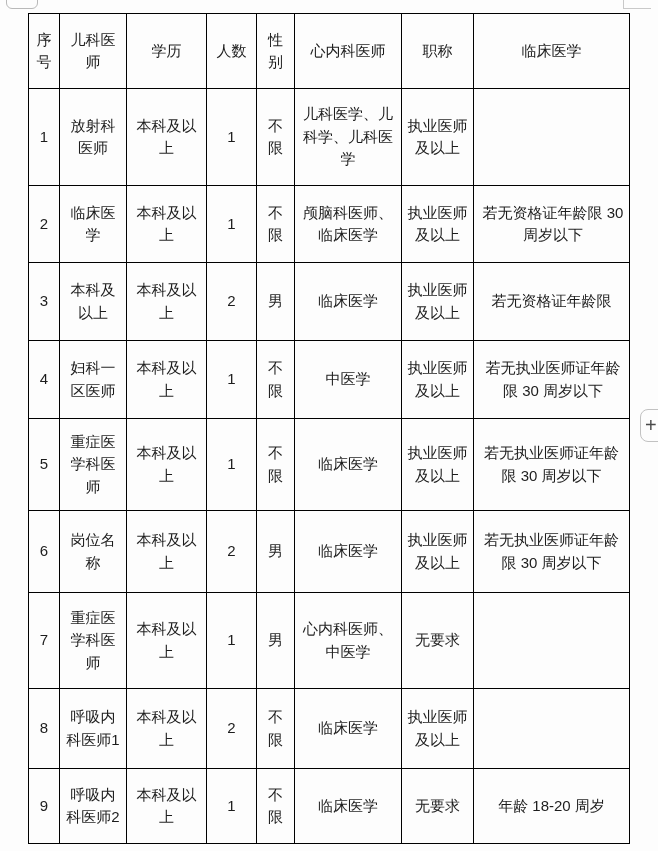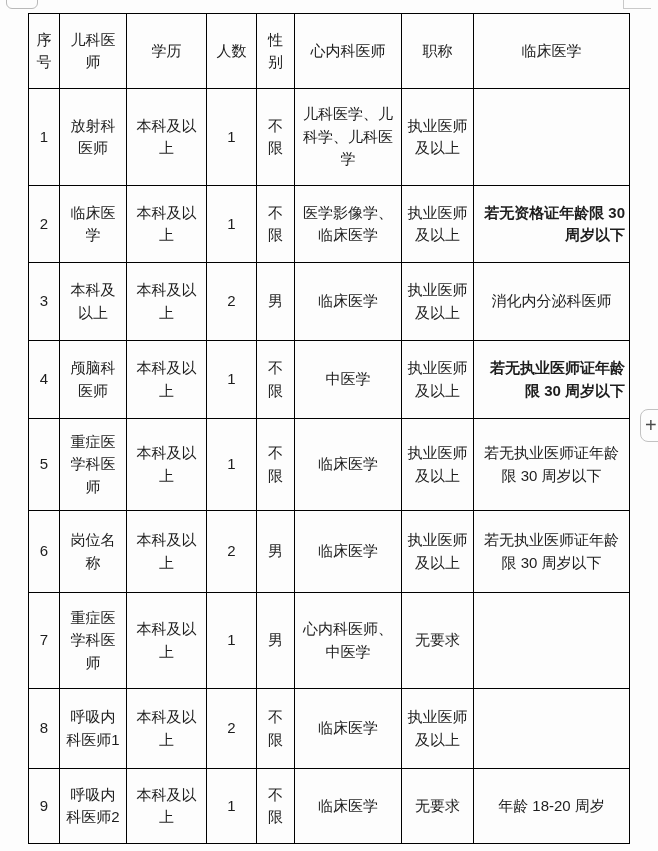--- a/index.html
+++ b/index.html
@@ -63,21 +63,21 @@
   .job-table tbody tr:nth-child(1) { height: 97px; }
   .job-table tbody tr:nth-child(2) { height: 77px; }
   .job-table tbody tr:nth-child(3) { height: 78px; }
   .job-table tbody tr:nth-child(4) { height: 78px; }
   .job-table tbody tr:nth-child(5) { height: 92px; }
   .job-table tbody tr:nth-child(6) { height: 82px; }
   .job-table tbody tr:nth-child(7) { height: 96px; }
   .job-table tbody tr:nth-child(8) { height: 80px; }
   .job-table tbody tr:nth-child(9) { height: 75px; }
 
-  .job-table td.align-left { text-align: right; padding-left: 7px; font-weight: bold; }
+  .job-table td.align-left { text-align: center; padding-left: 7px; }
 
   
   .plus-btn {
     position: absolute;
     left: 640px;
     top: 409px;
     width: 30px;
     height: 33px;
     background: #fdfdfd;
     border: 1px solid #c2c2c2;
@@ -130,37 +130,37 @@
         <td>儿科医学、儿科学、儿科医学</td>
         <td>执业医师及以上</td>
         <td></td>
       </tr>
       <tr>
         <td>2</td>
         <td>临床医学</td>
         <td>本科及以上</td>
         <td>1</td>
         <td>不限</td>
-        <td>医学影像学、临床医学</td>
+        <td>颅脑科医师、临床医学</td>
         <td>执业医师及以上</td>
         <td class="align-left">若无资格证年龄限 30 周岁以下</td>
       </tr>
       <tr>
         <td>3</td>
         <td>本科及以上</td>
         <td>本科及以上</td>
         <td>2</td>
         <td>男</td>
         <td>临床医学</td>
         <td>执业医师及以上</td>
-        <td>消化内分泌科医师</td>
+        <td>若无资格证年龄限</td>
       </tr>
       <tr>
         <td>4</td>
-        <td>颅脑科医师</td>
+        <td>妇科一区医师</td>
         <td>本科及以上</td>
         <td>1</td>
         <td>不限</td>
         <td>中医学</td>
         <td>执业医师及以上</td>
         <td class="align-left">若无执业医师证年龄限 30 周岁以下</td>
       </tr>
       <tr>
         <td>5</td>
         <td>重症医学科医师</td>

